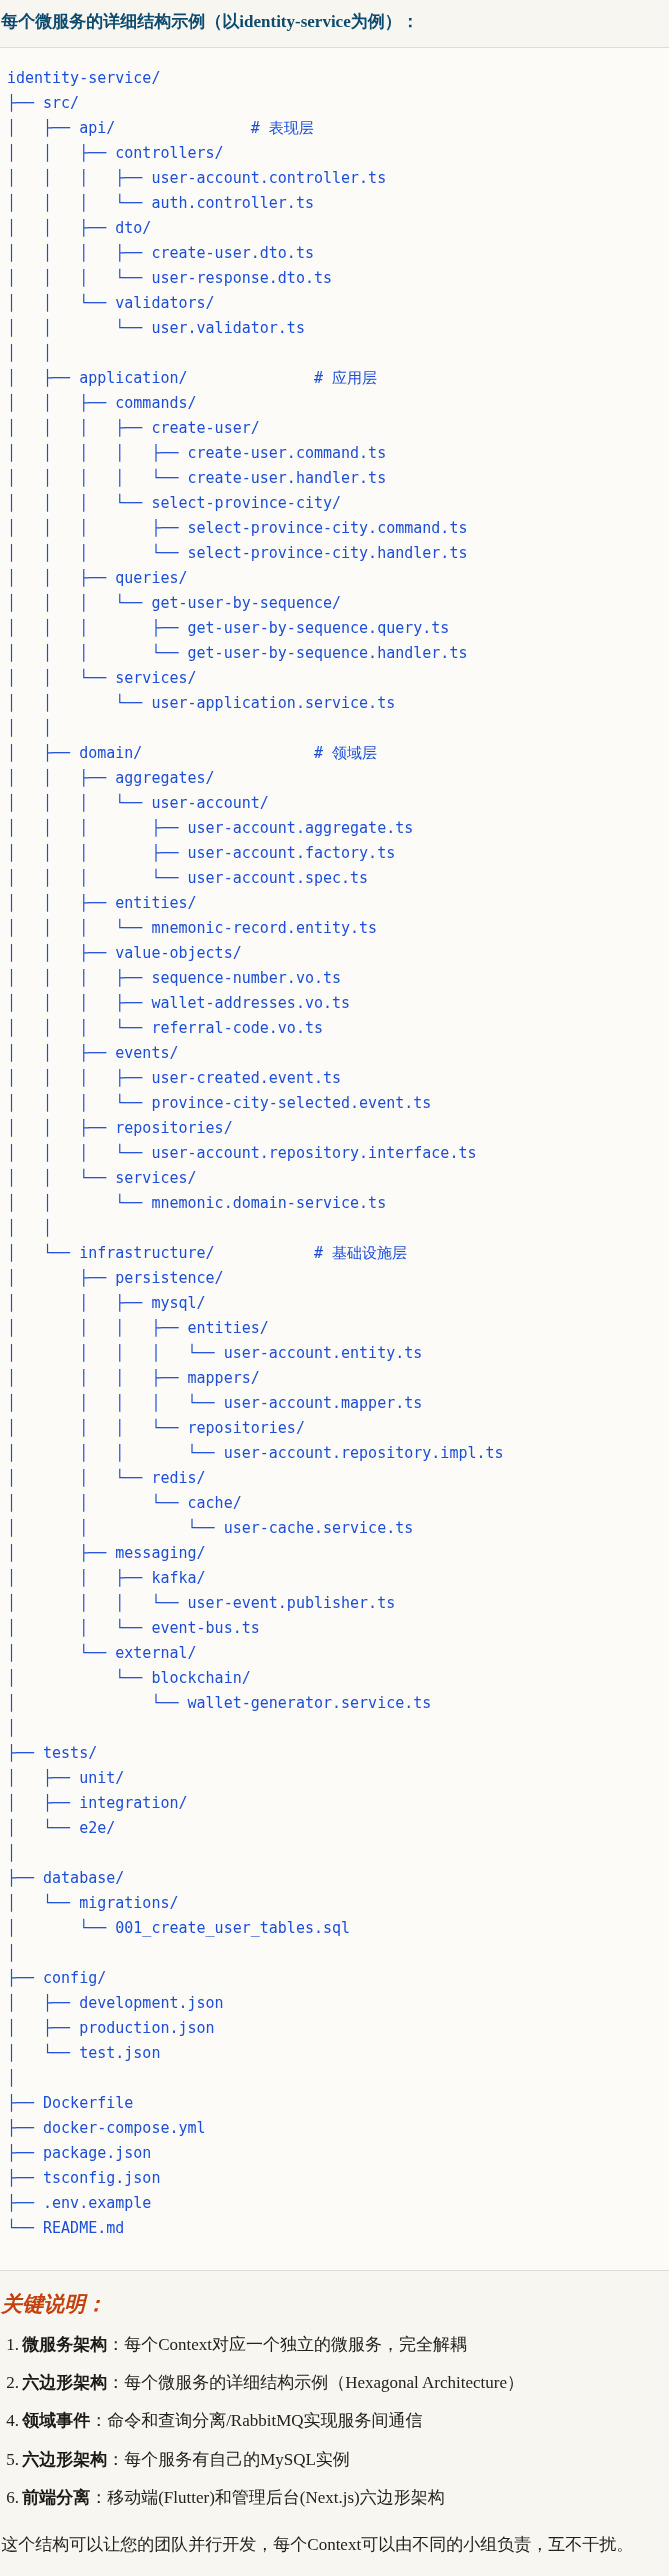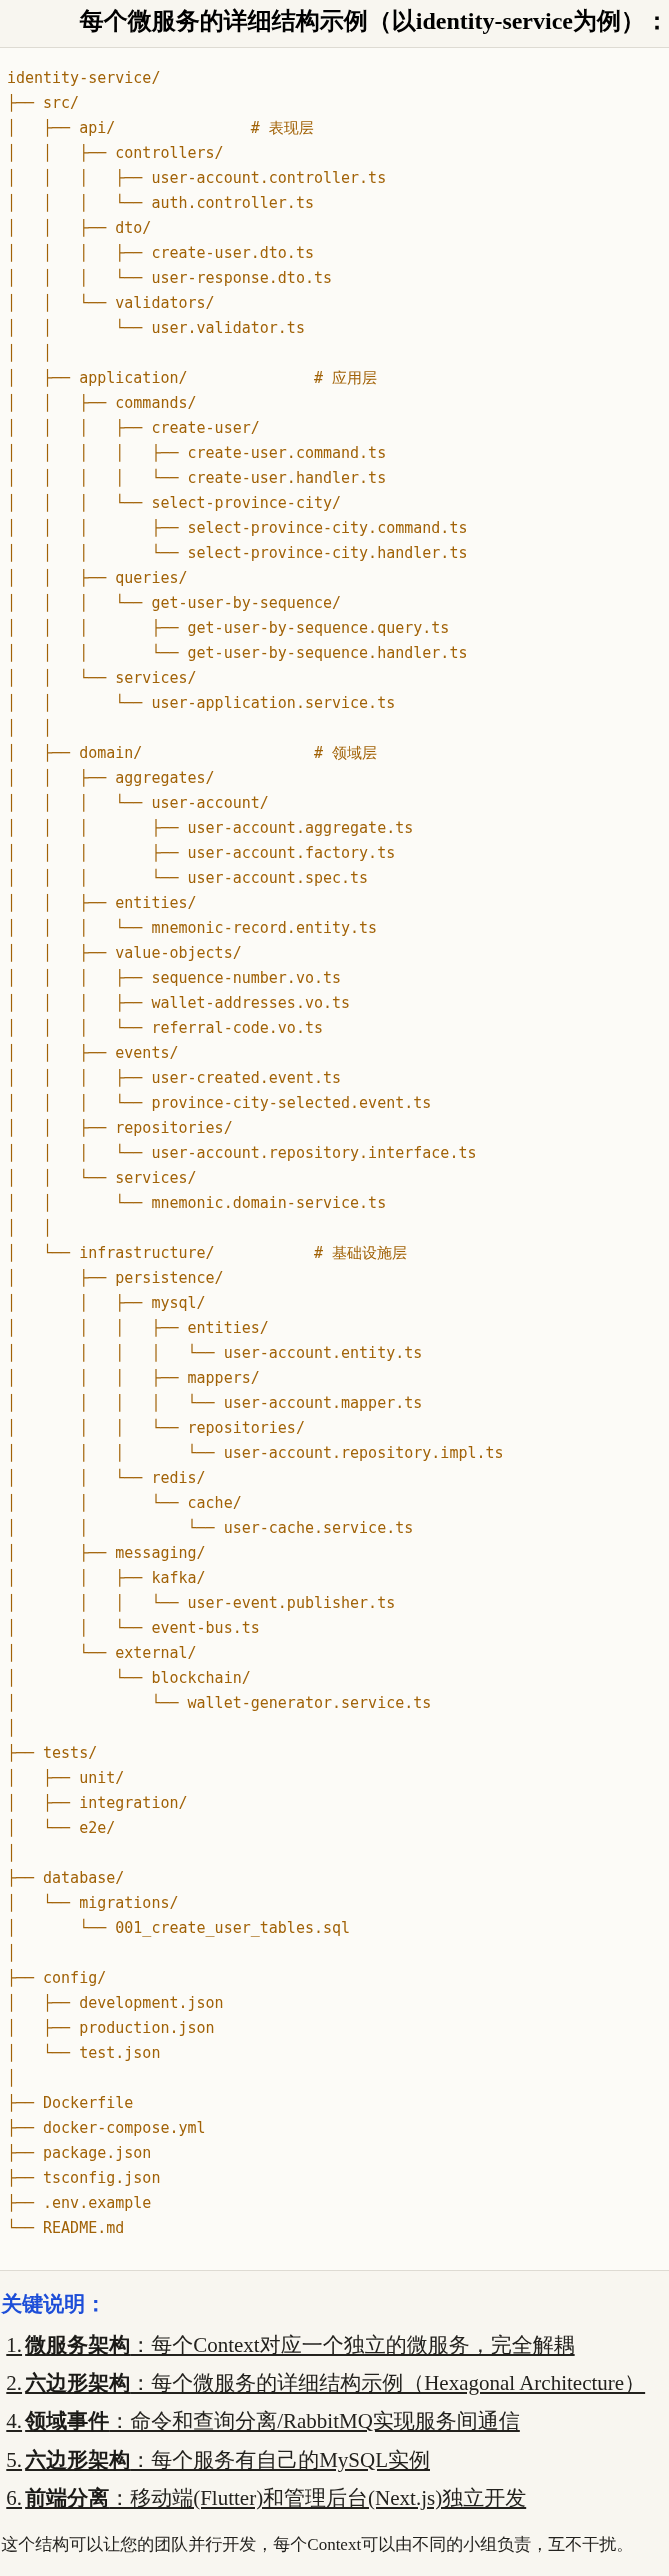--- a/index.html
+++ b/index.html
@@ -6,57 +6,56 @@
   body {
     width: 669px;
     background: #f8f6f0;
     font-family: "Liberation Serif", "DejaVu Serif", serif;
     color: #23221e;
   }
   .page { width: 669px; overflow: hidden; }
 
   .page-title {
     margin: 6.3px 0 0 1.3px;
-    font-size: 24px;
+    font-size: 17px;
     line-height: 31px;
     font-weight: bold;
-    color: #000000;
-    text-align: right;
+    color: #0c4a6e;
   }
 
   .code-block {
     margin-top: 10px;
     background: #fcfbf7;
     border-top: 0.6px solid #dedbd3;
     border-bottom: 0.6px solid #dedbd3;
   }
   .code-block pre {
     margin: 0;
     padding: 17.5px 7.5px 29px 6.9px;
     font-family: "DejaVu Sans Mono", "Liberation Mono", monospace;
     font-size: 15px;
     line-height: 25px;
-    color: #a16207;
+    color: #1d4ed8;
     white-space: pre;
   }
 
   .notes { padding: 0 7.5px 15px 1.3px; }
   .notes-heading {
     margin: 20px 0 17.5px 0;
     font-size: 21px;
     line-height: 26px;
     font-weight: bold;
-    color: #1d4ed8;
+    color: #c2410c;
+    font-style: italic;
   }
   .note-item {
     margin: 0 0 15.6px 5px;
-    font-size: 21px;
+    font-size: 17px;
     line-height: 22.5px;
     color: #23221e;
-    text-decoration: underline;
   }
   .note-item .note-number { margin-right: 3.1px; }
   .note-item .note-label { font-weight: bold; color: #1b1a17; }
   .closing-paragraph {
     margin: 24px 0 0 0;
     font-size: 17px;
     line-height: 23px;
     color: #23221e;
   }
 </style>
@@ -172,20 +171,20 @@
 
     <div class="note-item">
       <span class="note-number">4.</span><span class="note-label">领域事件</span><span class="note-desc">：命令和查询分离/RabbitMQ实现服务间通信</span>
     </div>
 
     <div class="note-item">
       <span class="note-number">5.</span><span class="note-label">六边形架构</span><span class="note-desc">：每个服务有自己的MySQL实例</span>
     </div>
 
     <div class="note-item">
-      <span class="note-number">6.</span><span class="note-label">前端分离</span><span class="note-desc">：移动端(Flutter)和管理后台(Next.js)独立开发</span>
+      <span class="note-number">6.</span><span class="note-label">前端分离</span><span class="note-desc">：移动端(Flutter)和管理后台(Next.js)六边形架构</span>
     </div>
 
     <p class="closing-paragraph">这个结构可以让您的团队并行开发，每个Context可以由不同的小组负责，互不干扰。</p>
 
   </div>
 </div>
 
 
 </body></html>

